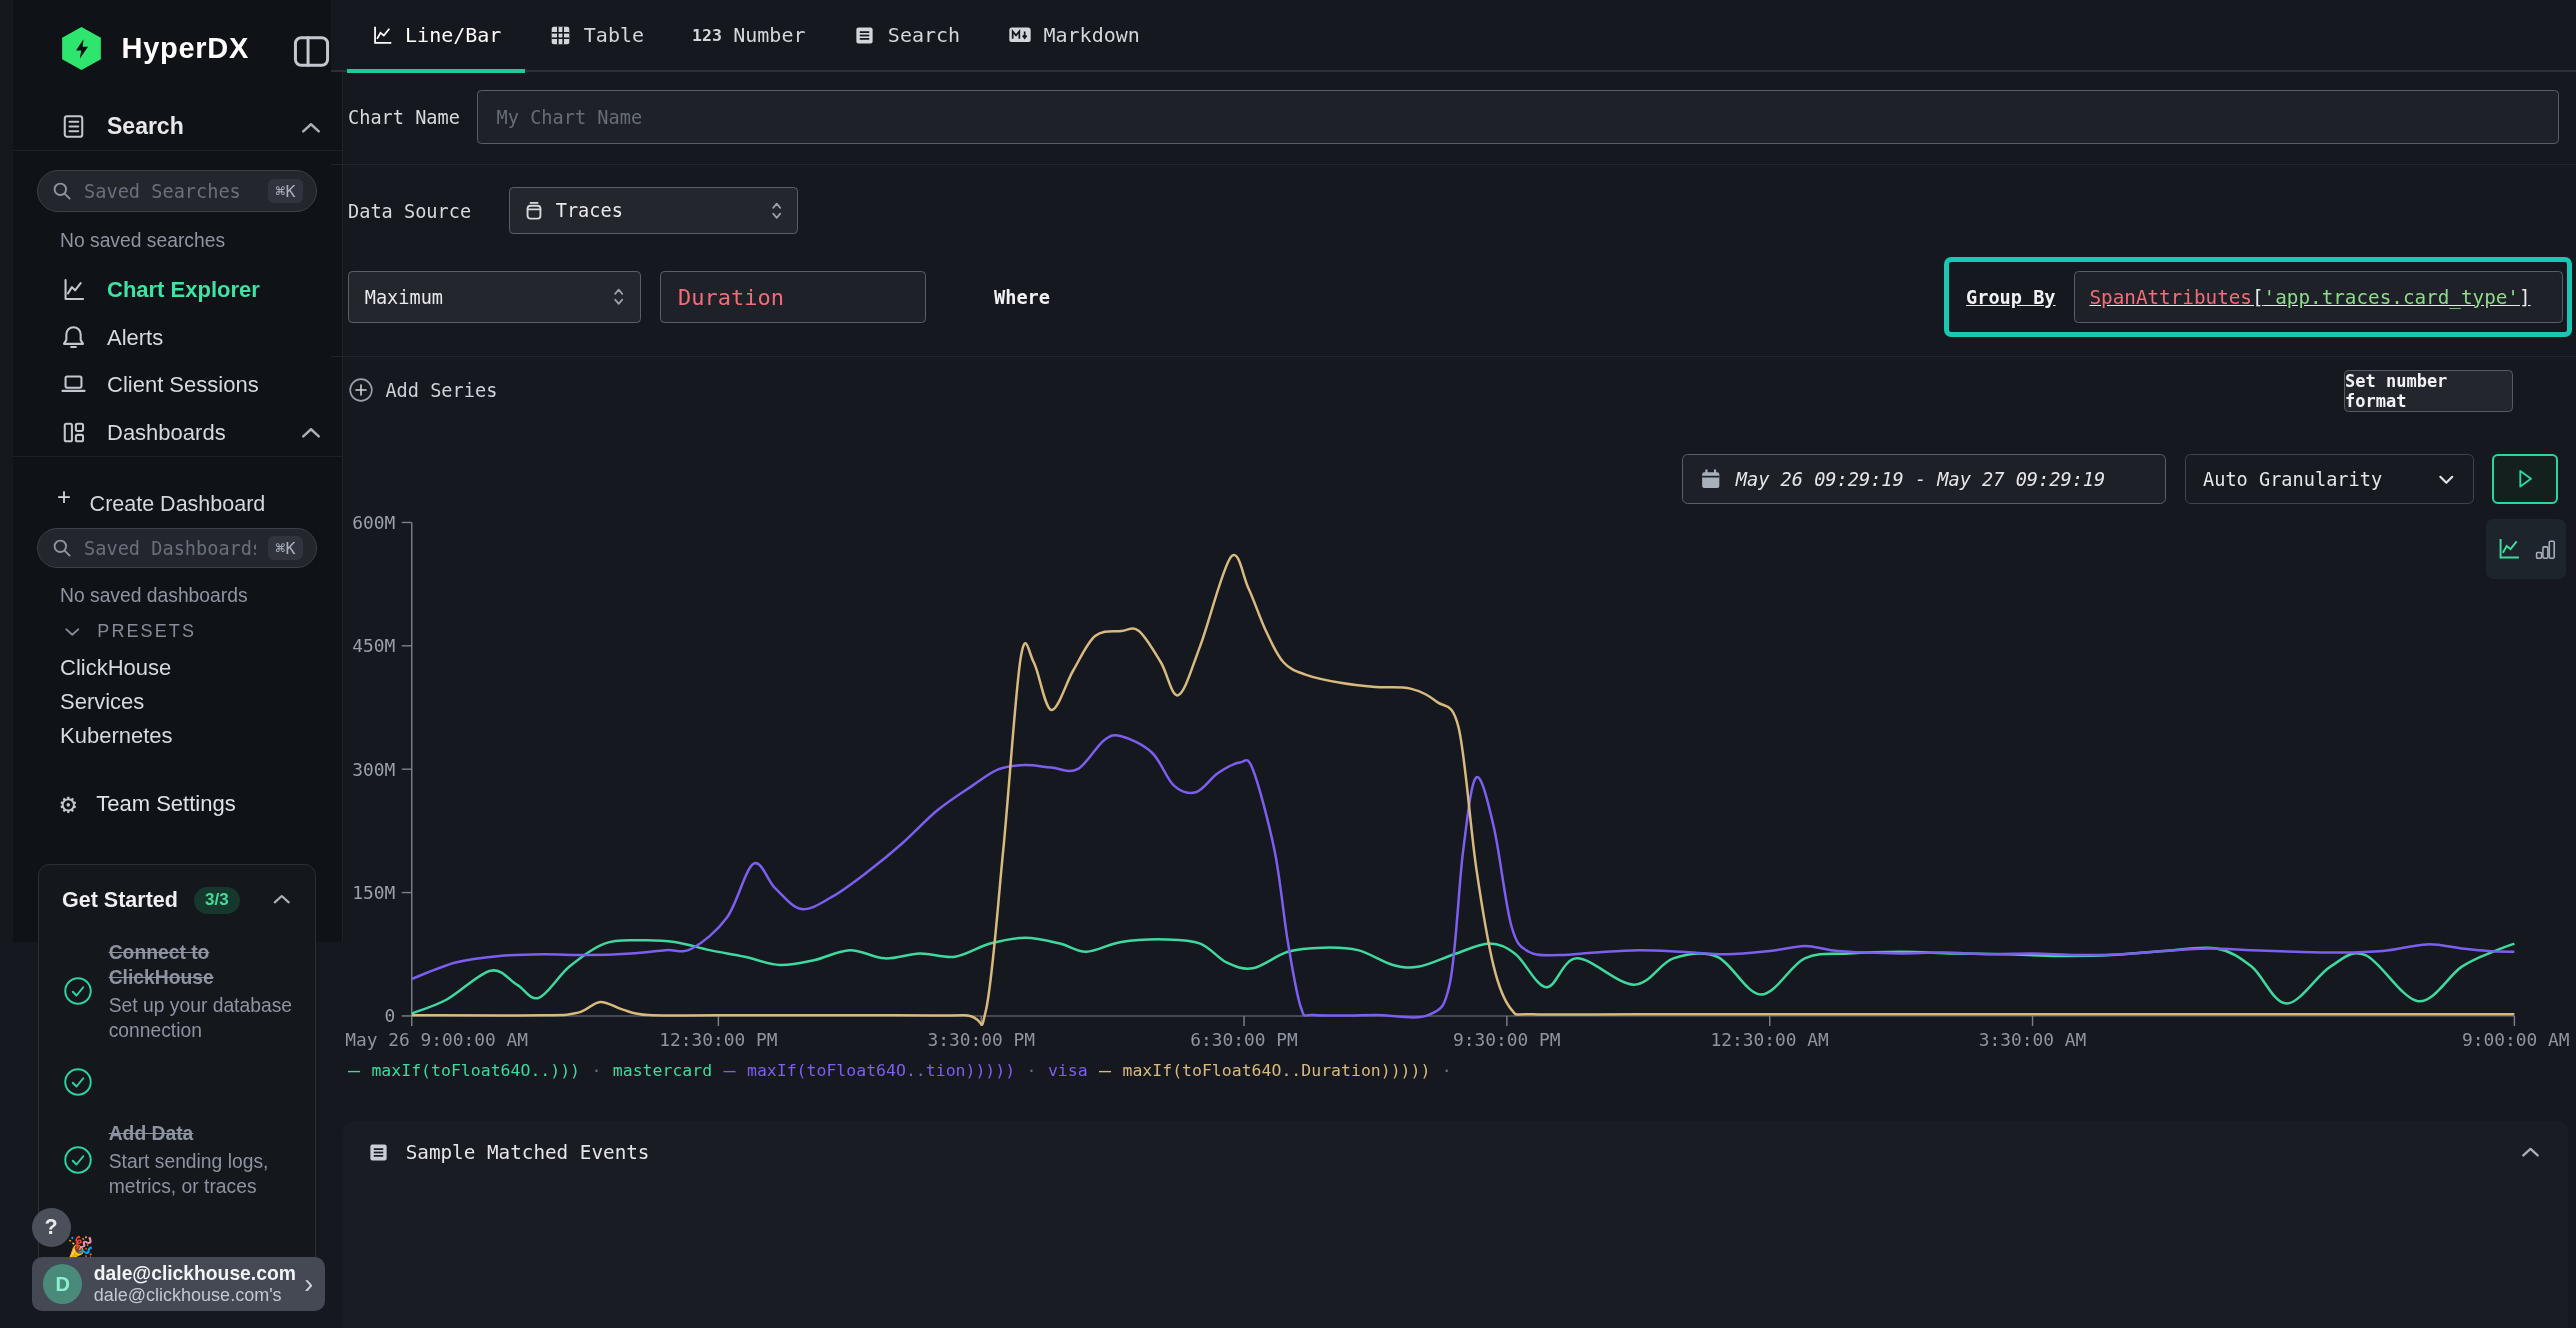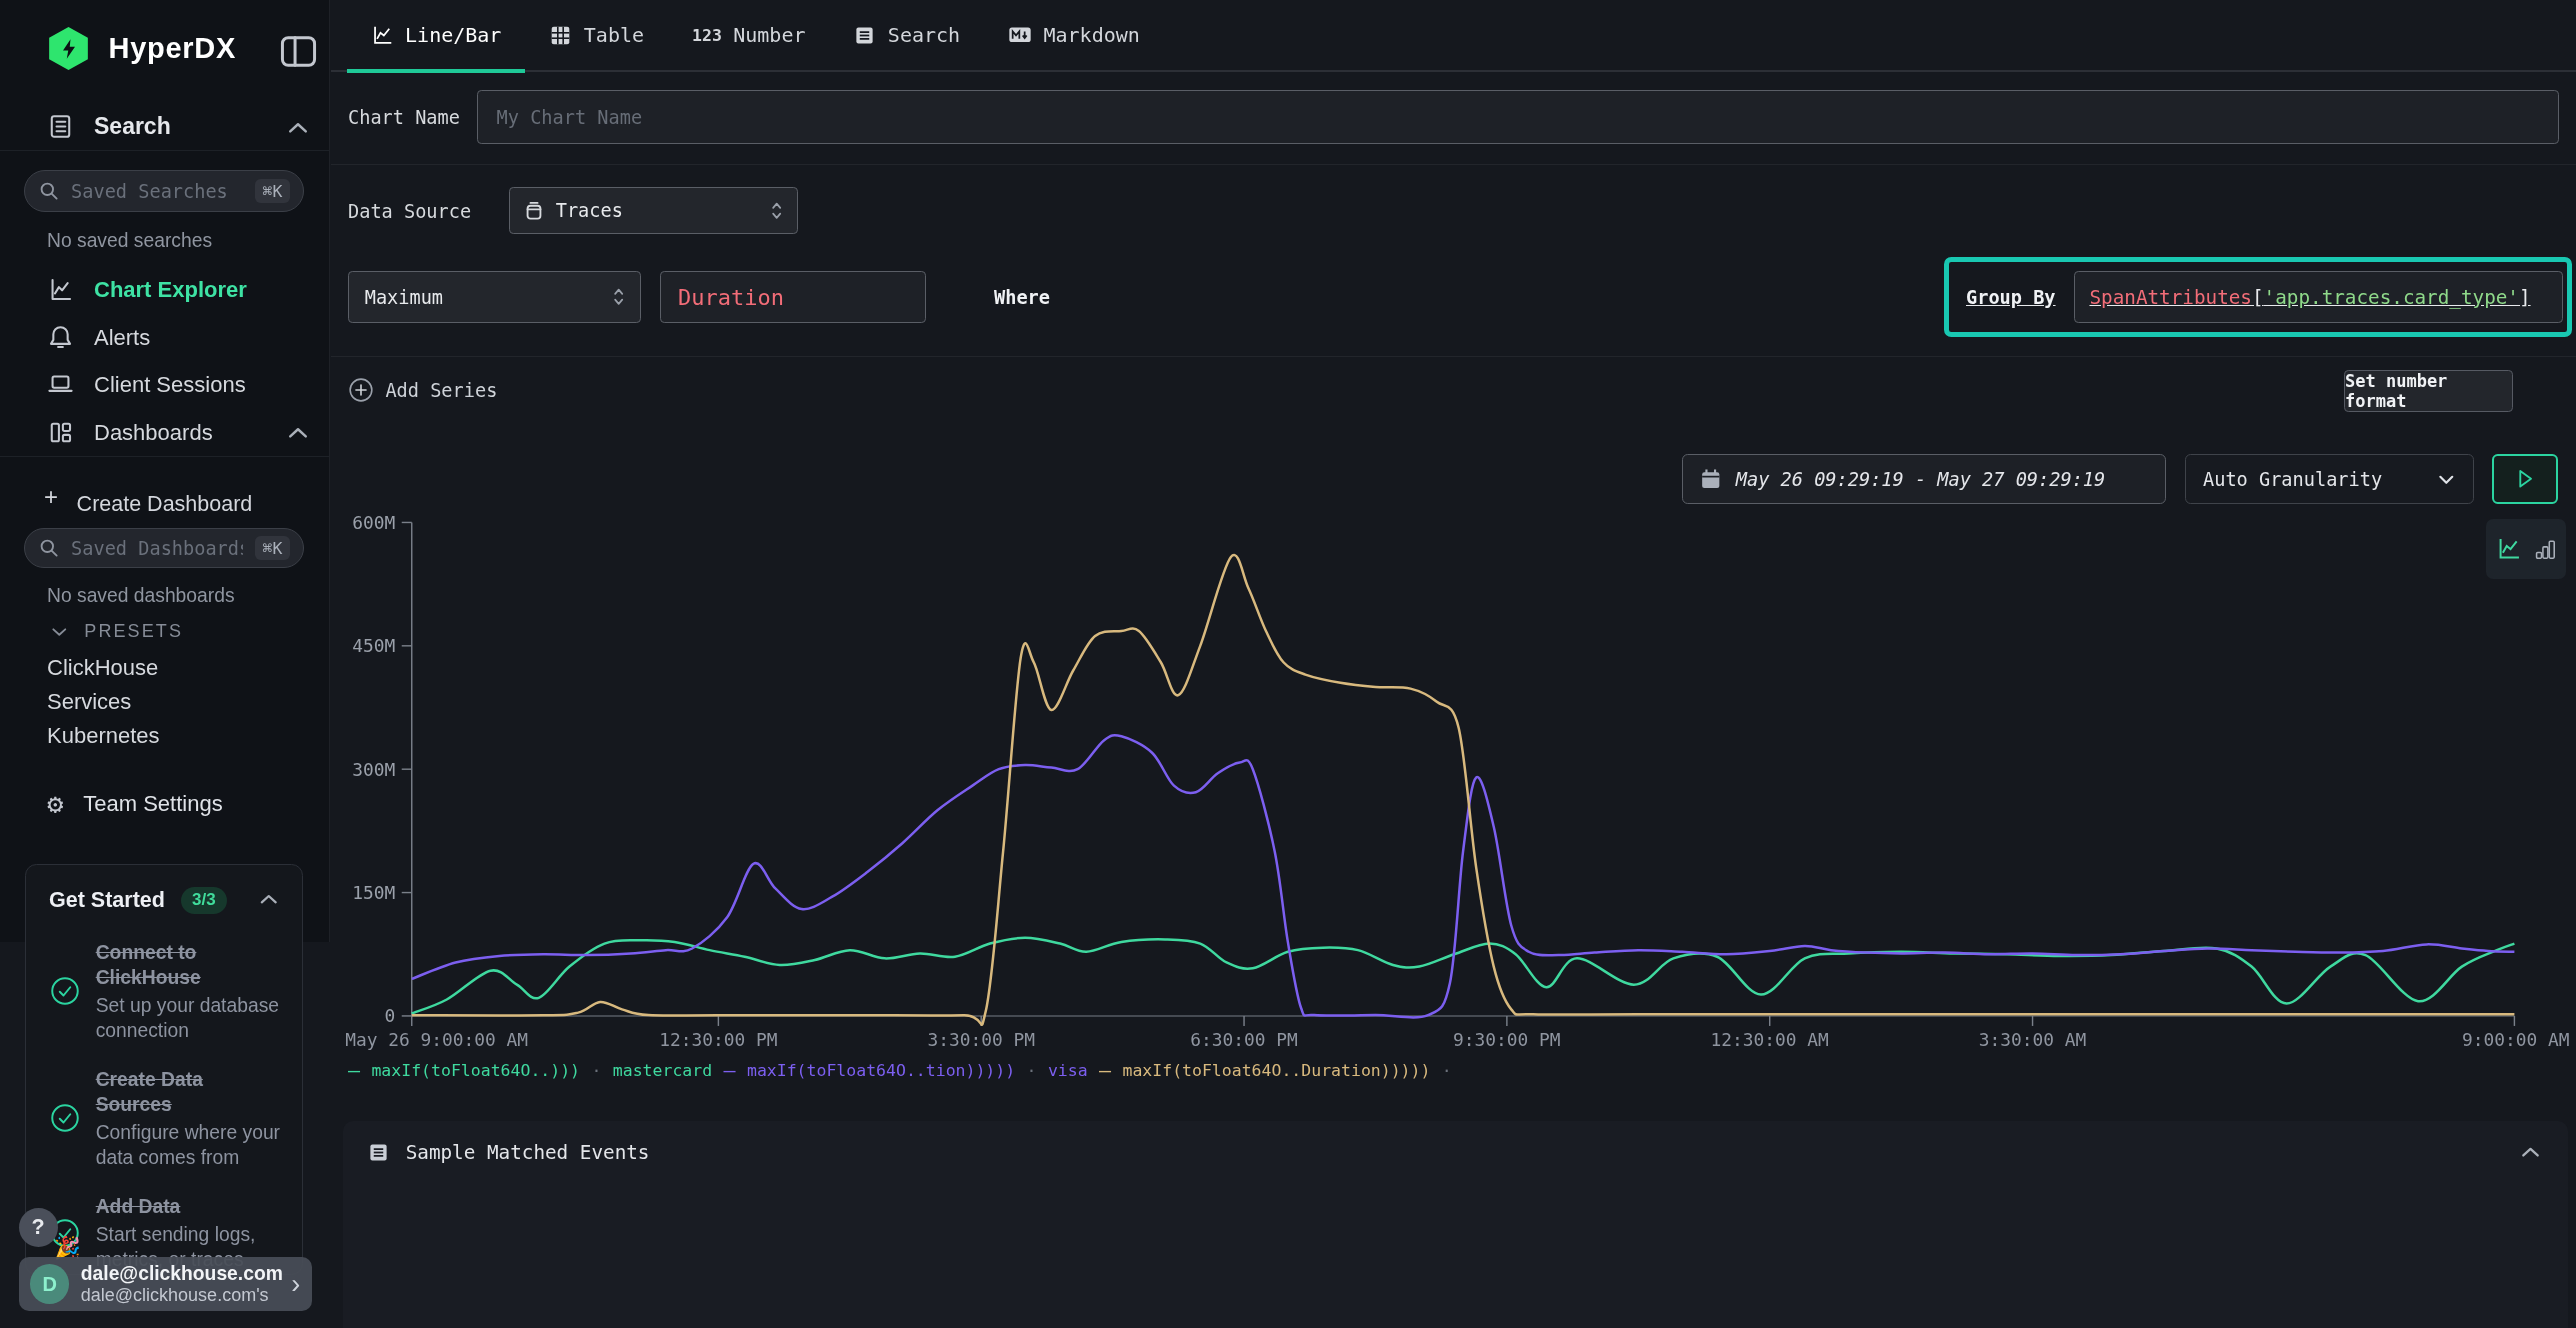--- a/index.html
+++ b/index.html
@@ -2,21 +2,21 @@
 <html style="font-size:11.4px"><head>
 <meta charset="utf-8">
 <style>
   html,body{margin:0;padding:0;background:#0c0e12;}
   #page{position:relative;width:2576px;height:1328px;overflow:hidden;background:#15181e;
         font-family:"DejaVu Sans Mono",monospace;color:#e8eaed;}
   .abs{position:absolute;}
   .sans{font-family:"Liberation Sans",sans-serif;}
 
   
-  .sidebar{position:absolute;left:0;top:0;width:329px;height:942px;background:#0f1217;border-right:1.4px solid #1e2127;}
+  .sidebar{position:absolute;left:13px;top:0;width:329px;height:942px;background:#0f1217;border-right:1.4px solid #1e2127;}
   .side-divider{position:absolute;left:0;width:329px;height:1.4px;background:#1d2127;}
   .logo-hex{width:43px;height:43px;background:#2ee56e;clip-path:polygon(50% 0,95% 25%,95% 75%,50% 100%,5% 75%,5% 25%);
             display:flex;align-items:center;justify-content:center;}
   .logo-title{font-weight:bold;font-size:29px;color:#fff;letter-spacing:0.7px;}
   .side-head{font-size:23px;color:#e6e8ec;font-weight:bold;}
   .nav-label{font-size:22px;color:#d6d9de;}
   .pill{position:absolute;left:23.6px;width:280px;height:42px;border-radius:21px;background:#23262d;border:0.7px solid #3b3f47;
         display:flex;align-items:center;padding:0 13px;box-sizing:border-box;gap:10px;}
   .pill input{flex:1;background:transparent;border:none;outline:none;color:#c9ced6;font-size:18.6px;font-family:"DejaVu Sans Mono",monospace;min-width:0;}
   .pill input::placeholder{color:#6a707b;}
@@ -186,24 +186,20 @@
           <div style="width:192px;">
             <div class="gs-item-title">Connect to ClickHouse</div>
             <div class="gs-item-desc">Set up your database connection</div>
           </div>
         </div>
         <div style="display:flex;gap:15.7px;align-items:center;">
           <svg width="30" height="30" viewBox="0 0 40 40" style="flex:none;">
             <circle cx="20" cy="20" r="17" stroke="#2bd4a0" stroke-width="2.6" fill="none"></circle>
               <polyline points="13,21 18,26 27,15" stroke="#2bd4a0" stroke-width="2.6" fill="none" stroke-linecap="round" stroke-linejoin="round"></polyline>
           </svg>
-          <div style="width:192px;">
-            <div class="gs-item-title">Create Data Sources</div>
-            <div class="gs-item-desc">Configure where your data comes from</div>
-          </div>
         </div>
         <div style="display:flex;gap:15.7px;align-items:center;">
           <svg width="30" height="30" viewBox="0 0 40 40" style="flex:none;">
             <circle cx="20" cy="20" r="17" stroke="#2bd4a0" stroke-width="2.6" fill="none"></circle>
               <polyline points="13,21 18,26 27,15" stroke="#2bd4a0" stroke-width="2.6" fill="none" stroke-linecap="round" stroke-linejoin="round"></polyline>
           </svg>
           <div style="width:192px;">
             <div class="gs-item-title">Add Data</div>
             <div class="gs-item-desc">Start sending logs, metrics, or traces</div>
           </div>

